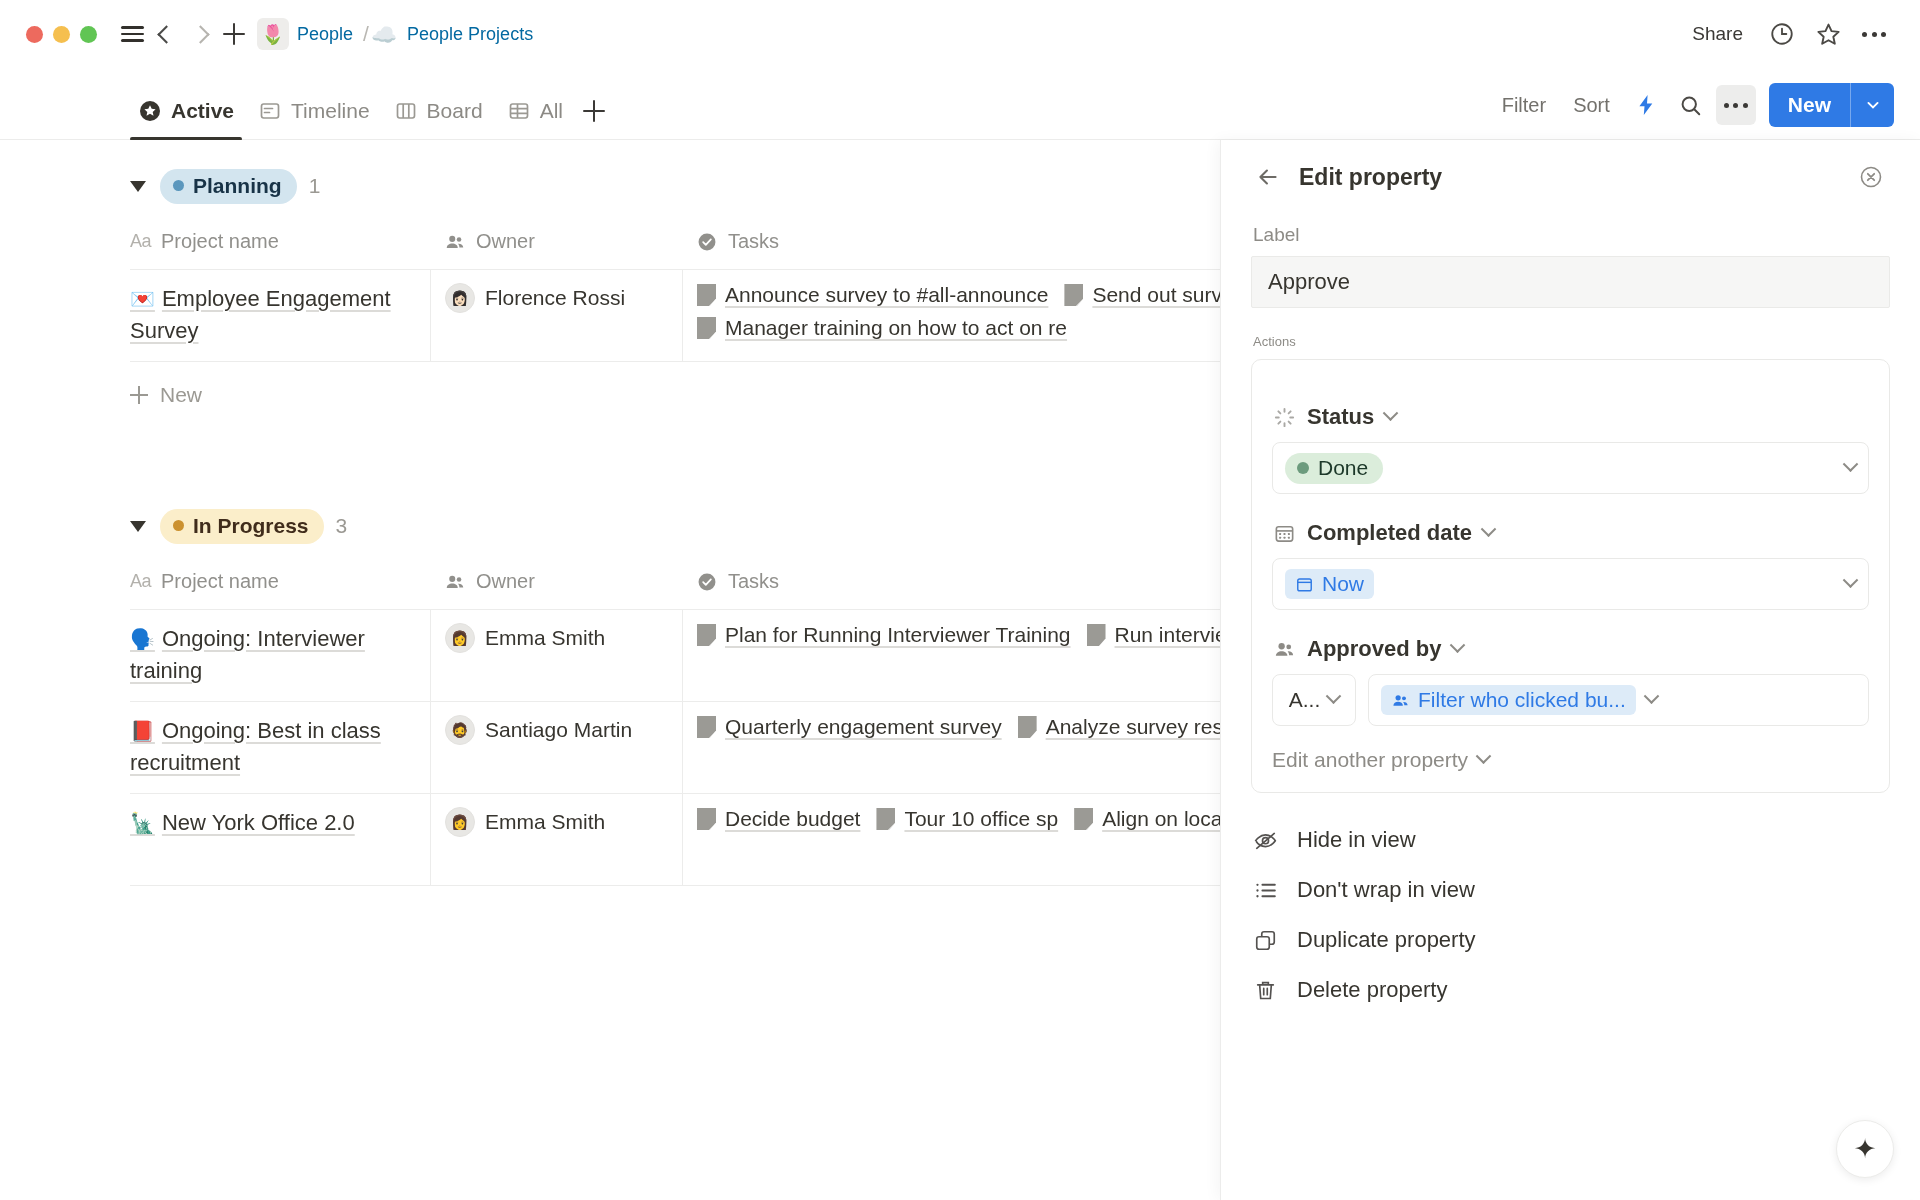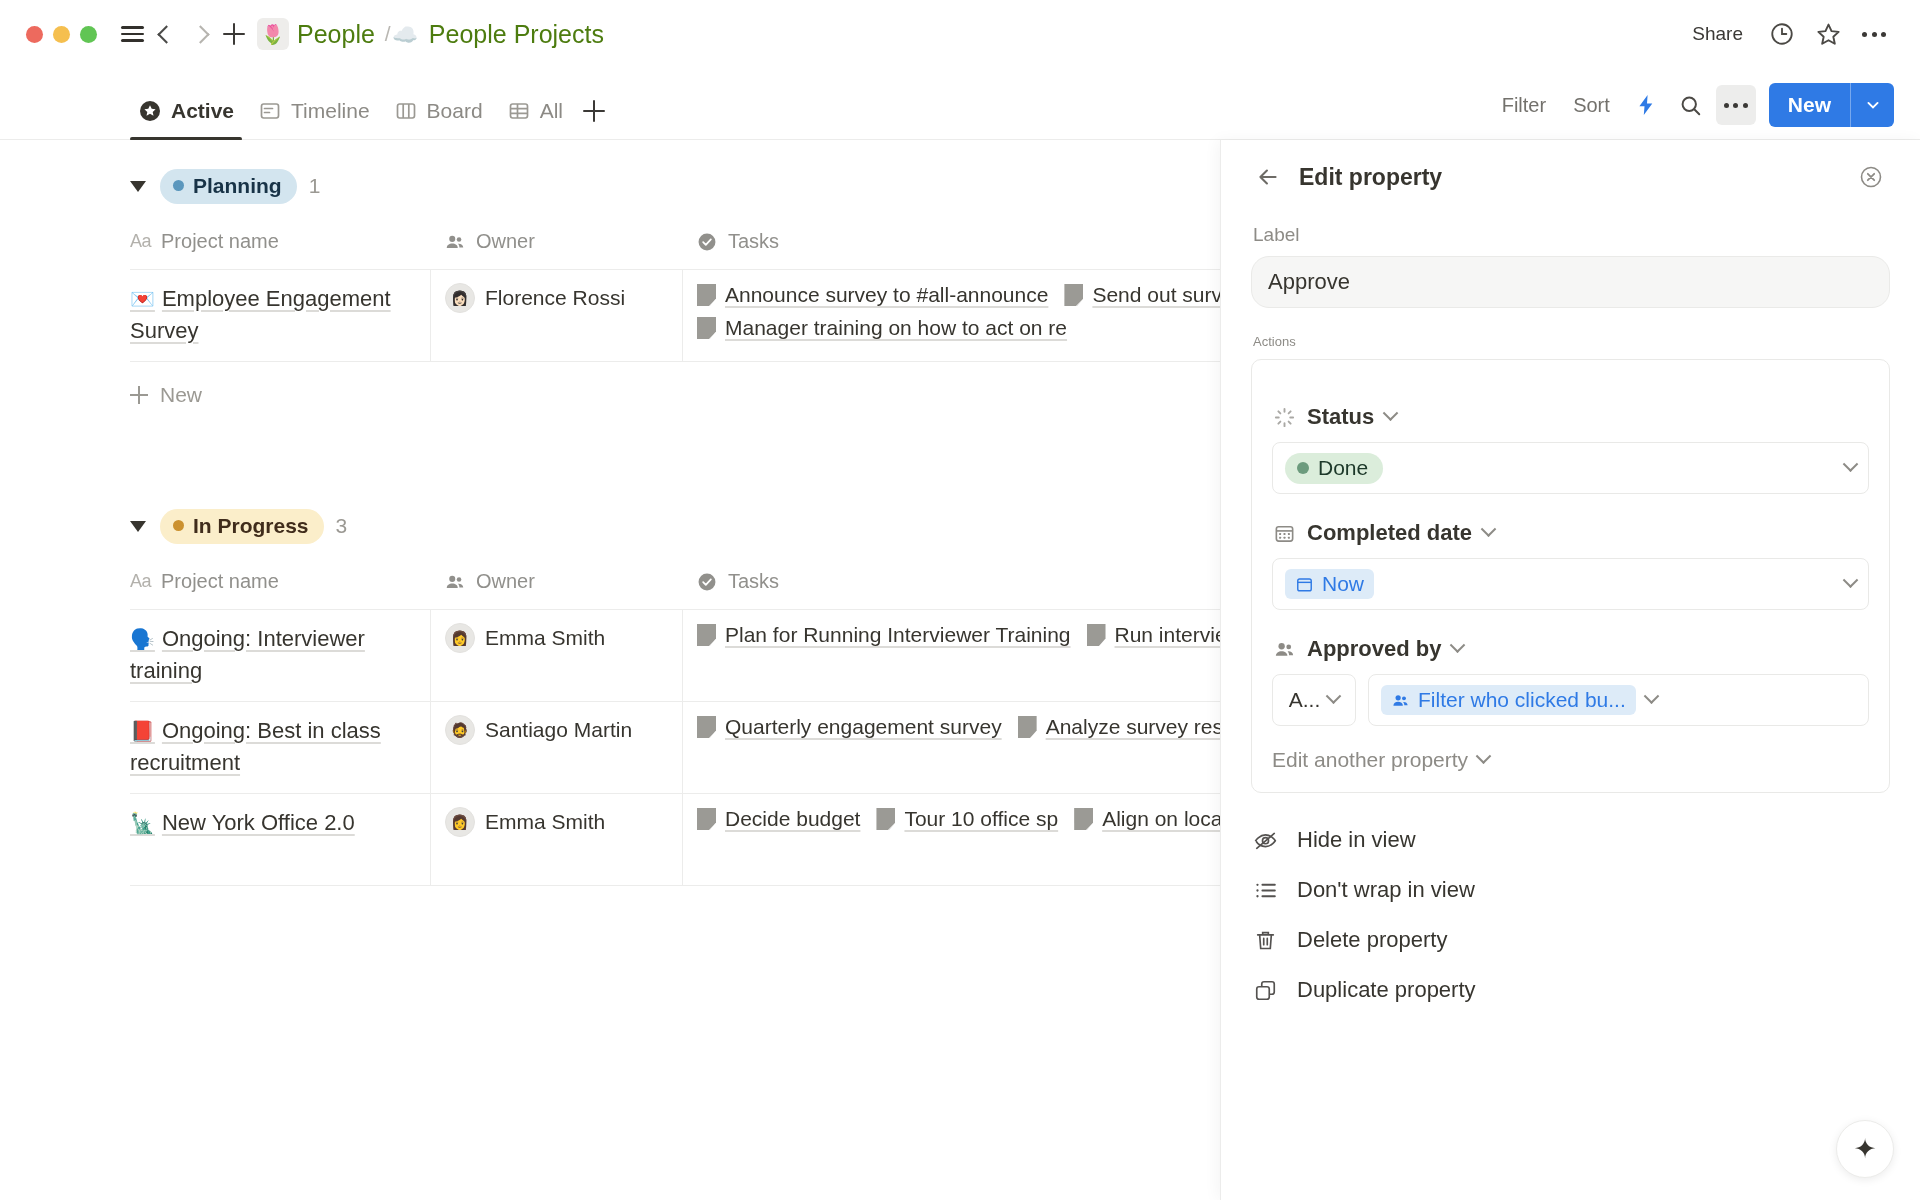--- a/index.html
+++ b/index.html
@@ -54,21 +54,21 @@
   .plus-ic::before { left: 0; right: 0; top: 10px; height: 2.4px; }
   .plus-ic::after { top: 0; bottom: 0; left: 10px; width: 2.4px; }
 
   .breadcrumb { display: flex; align-items: center; gap: 0px; margin-left: 6px; }
   .crumb-emoji-box {
     width: 32px; height: 32px; border-radius: 6px; background: #eeedeb;
     display:flex; align-items:center; justify-content:center;
     font-size: 19px; line-height: 1;
   }
   .crumb-text {
-    font-size: 25px; color: #4d7c0f; padding: 4px 8px; border-radius: 5px;
+    font-size: 18px; color: #0369a1; padding: 4px 8px; border-radius: 5px;
     white-space: nowrap;
   }
   .crumb-sep { font-size: 21px; color: #b9b7b2; padding: 0 2px; }
   .crumb-emoji-plain { font-size: 21px; line-height:1; margin-right:2px;}
 
   .tb-right { margin-left: auto; display: flex; align-items: center; gap: 6px; }
   .share-btn {
     font-size: 19px; color: #3b3936; padding: 7px 13px; border-radius: 6px;
   }
   .ic-btn {
@@ -224,21 +224,21 @@
   .panel-head {
     display:flex; align-items:center; height: 74px; position:relative;
   }
   .back-arrow { width: 34px; height: 34px; display:flex; align-items:center; justify-content:center; color:#6d6b66; margin-right: 14px;}
   .panel-title { font-size: 23px; font-weight: 700; color:#37352f;}
   .panel-close { position:absolute; right: 2px; top: 50%; transform: translateY(-50%); width: 34px; height:34px;
                  display:flex; align-items:center; justify-content:center; color:#8d8b86; }
 
   .field-label { font-size: 19px; color:#8d8b86; margin: 10px 0 10px 2px;}
   .text-input {
-    height: 52px; border-radius: 18px; background:#f6f6f5; border:1.5px solid #eaeae8;
+    height: 52px; border-radius: 2px; background:#f6f6f5; border:1.5px solid #eaeae8;
     display:flex; align-items:center; padding: 0 16px;
     font-size: 22px; color:#37352f;
   }
   .section-label { font-size: 13px; color:#8d8b86; margin: 26px 0 10px 2px;}
 
   .action-card {
     border: 1.5px solid #e9e9e7; border-radius: 10px;
     padding: 18px 20px 20px 20px; margin-bottom: 14px;
   }
   .ac-row1 { display:flex; align-items:center; gap: 14px; position:relative; }
@@ -765,37 +765,37 @@
             <path d="M9 6.5h12M9 12h12M9 17.5h12"></path>
             <circle cx="4.3" cy="6.5" r="1.1" fill="currentColor" stroke="none"></circle>
             <circle cx="4.3" cy="12" r="1.1" fill="currentColor" stroke="none"></circle>
             <circle cx="4.3" cy="17.5" r="1.1" fill="currentColor" stroke="none"></circle>
           </svg>
         </span>
         <span>Don't wrap in view</span>
       </div>
       <div class="menu-item">
         <span class="menu-ic">
+          <svg width="25" height="25" viewBox="0 0 24 24" fill="none" stroke="currentColor" stroke-width="1.6">
+            <rect x="8.4" y="3.6" width="12" height="12" rx="2.2"></rect>
+            <rect x="3.6" y="8.4" width="12" height="12" rx="2.2" fill="#fff"></rect>
+          </svg>
+        </span>
+        <span>Duplicate property</span>
+      </div>
+      <div class="menu-item">
+        <span class="menu-ic">
           <svg width="25" height="25" viewBox="0 0 24 24" fill="none" stroke="currentColor" stroke-width="1.6" stroke-linecap="round">
             <path d="M4.5 6.6h15M9.3 6.6V4.4h5.4v2.2"></path>
             <path d="M6.4 6.6l1 13.1h9.2l1-13.1"></path>
             <path d="M10.3 10v6M13.7 10v6"></path>
           </svg>
         </span>
         <span>Delete property</span>
       </div>
-      <div class="menu-item">
-        <span class="menu-ic">
-          <svg width="25" height="25" viewBox="0 0 24 24" fill="none" stroke="currentColor" stroke-width="1.6">
-            <rect x="8.4" y="3.6" width="12" height="12" rx="2.2"></rect>
-            <rect x="3.6" y="8.4" width="12" height="12" rx="2.2" fill="#fff"></rect>
-          </svg>
-        </span>
-        <span>Duplicate property</span>
-      </div>
     </div>
   </div>
 
   <div class="ai-fab">
     <span>✦</span>
   </div>
 
 </div>
 
 </body></html>

